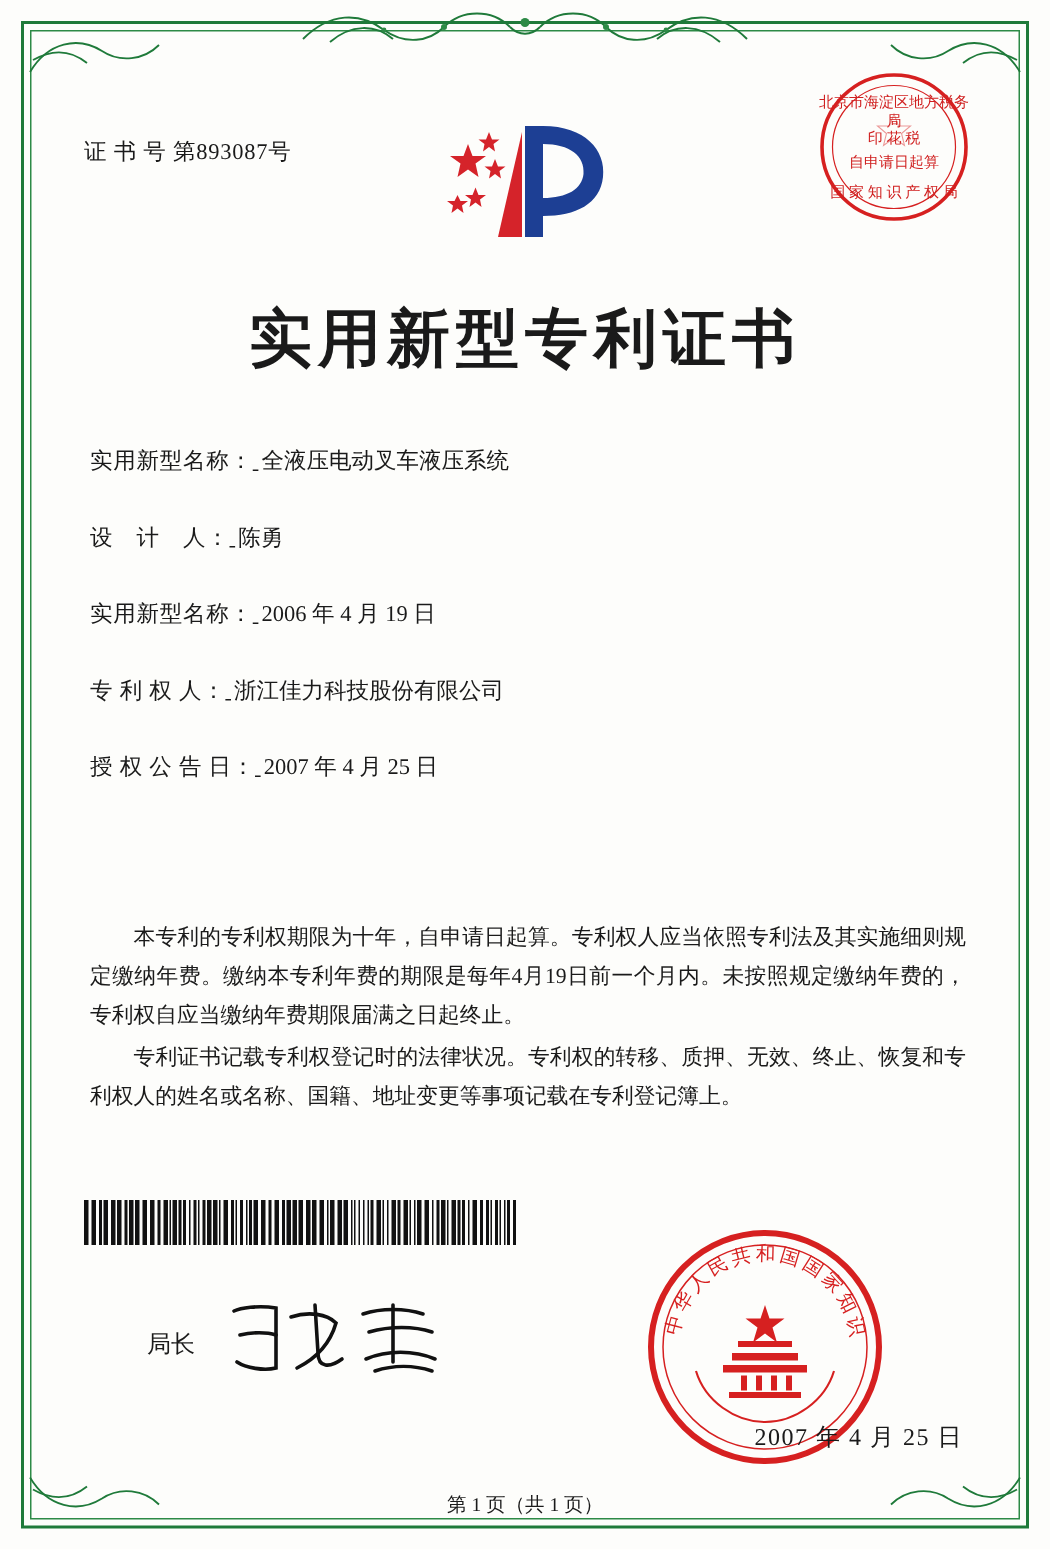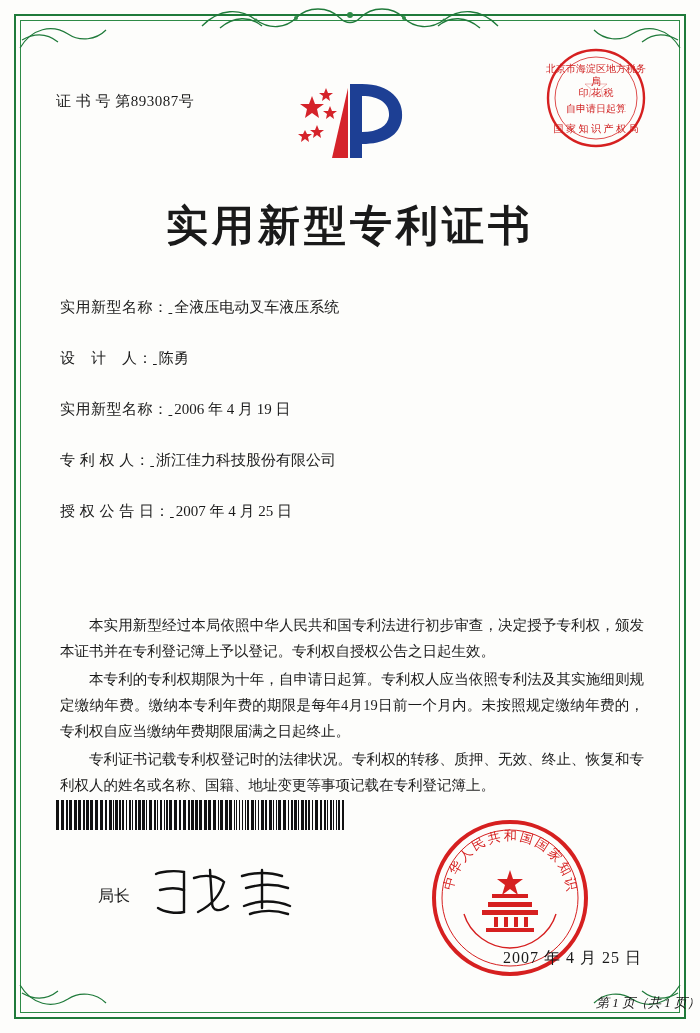--- a/index.html
+++ b/index.html
@@ -188,23 +188,22 @@
     top: 948px;
     font-size: 16px;
     letter-spacing: 1px;
   }
 
   .page-foot {
     position: absolute;
     left: 0;
     right: 0;
     top: 994px;
-    text-align: right;
+    text-align: center;
     font-size: 13px;
-    font-style: italic;
   }
 
   svg { display: block; }
 </style>
 </head>
 <body>
 
 <div class="page">
 
   <div class="border-outer"></div>
@@ -315,21 +314,20 @@
       <span class="field-label">专 利 权 人：</span>
       <span class="field-value">浙江佳力科技股份有限公司</span>
     </div>
     <div class="field-row">
       <span class="field-label">授 权 公 告 日：</span>
       <span class="field-value">2007 年 4 月 25 日</span>
     </div>
   </div>
 
   <div class="body-text">
-    <p>本实用新型经过本局依照中华人民共和国专利法进行初步审查，决定授予专利权，颁发本证书并在专利登记簿上予以登记。专利权自授权公告之日起生效。</p>
     <p>本专利的专利权期限为十年，自申请日起算。专利权人应当依照专利法及其实施细则规定缴纳年费。缴纳本专利年费的期限是每年4月19日前一个月内。未按照规定缴纳年费的，专利权自应当缴纳年费期限届满之日起终止。</p>
     <p>专利证书记载专利权登记时的法律状况。专利权的转移、质押、无效、终止、恢复和专利权人的姓名或名称、国籍、地址变更等事项记载在专利登记簿上。</p>
   </div>
 
   <div class="barcode" id="barcode">
       <i style="width:3px;margin-right:2px;"></i>
       <i style="width:3px;margin-right:2px;"></i>
       <i style="width:2px;margin-right:1px;"></i>
       <i style="width:3px;margin-right:2px;"></i>
       <i style="width:3px;margin-right:1px;"></i>

